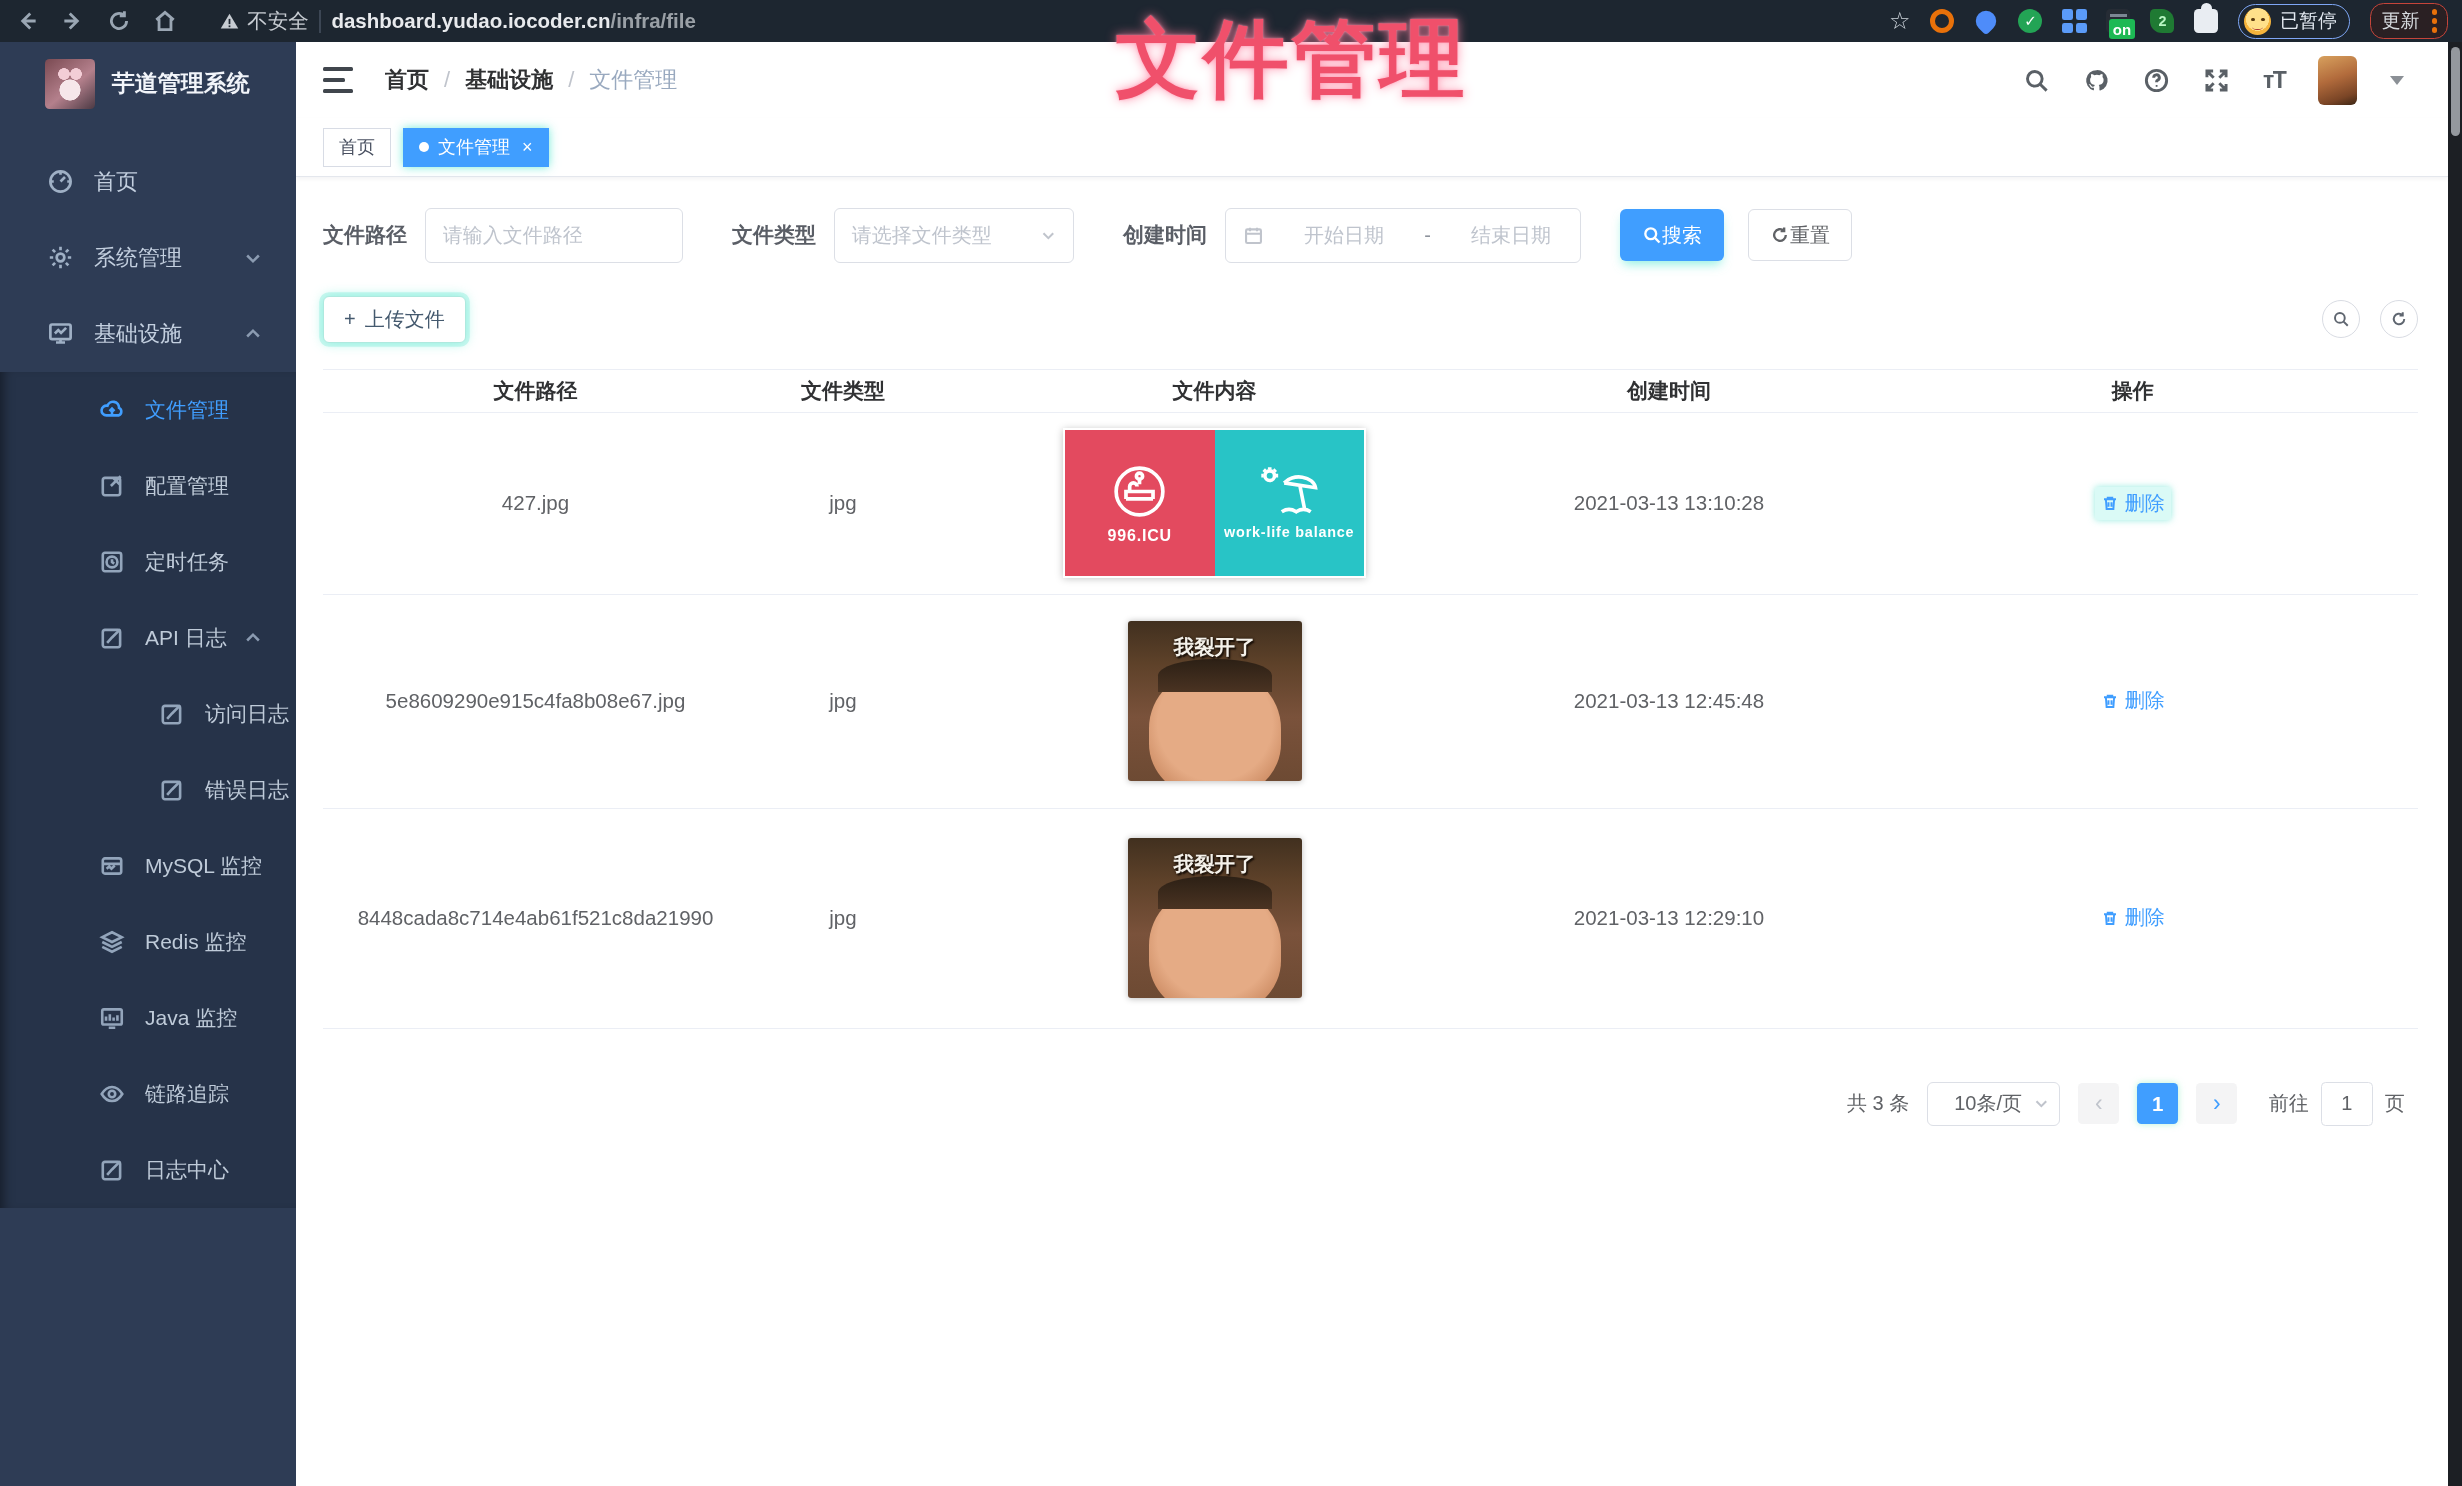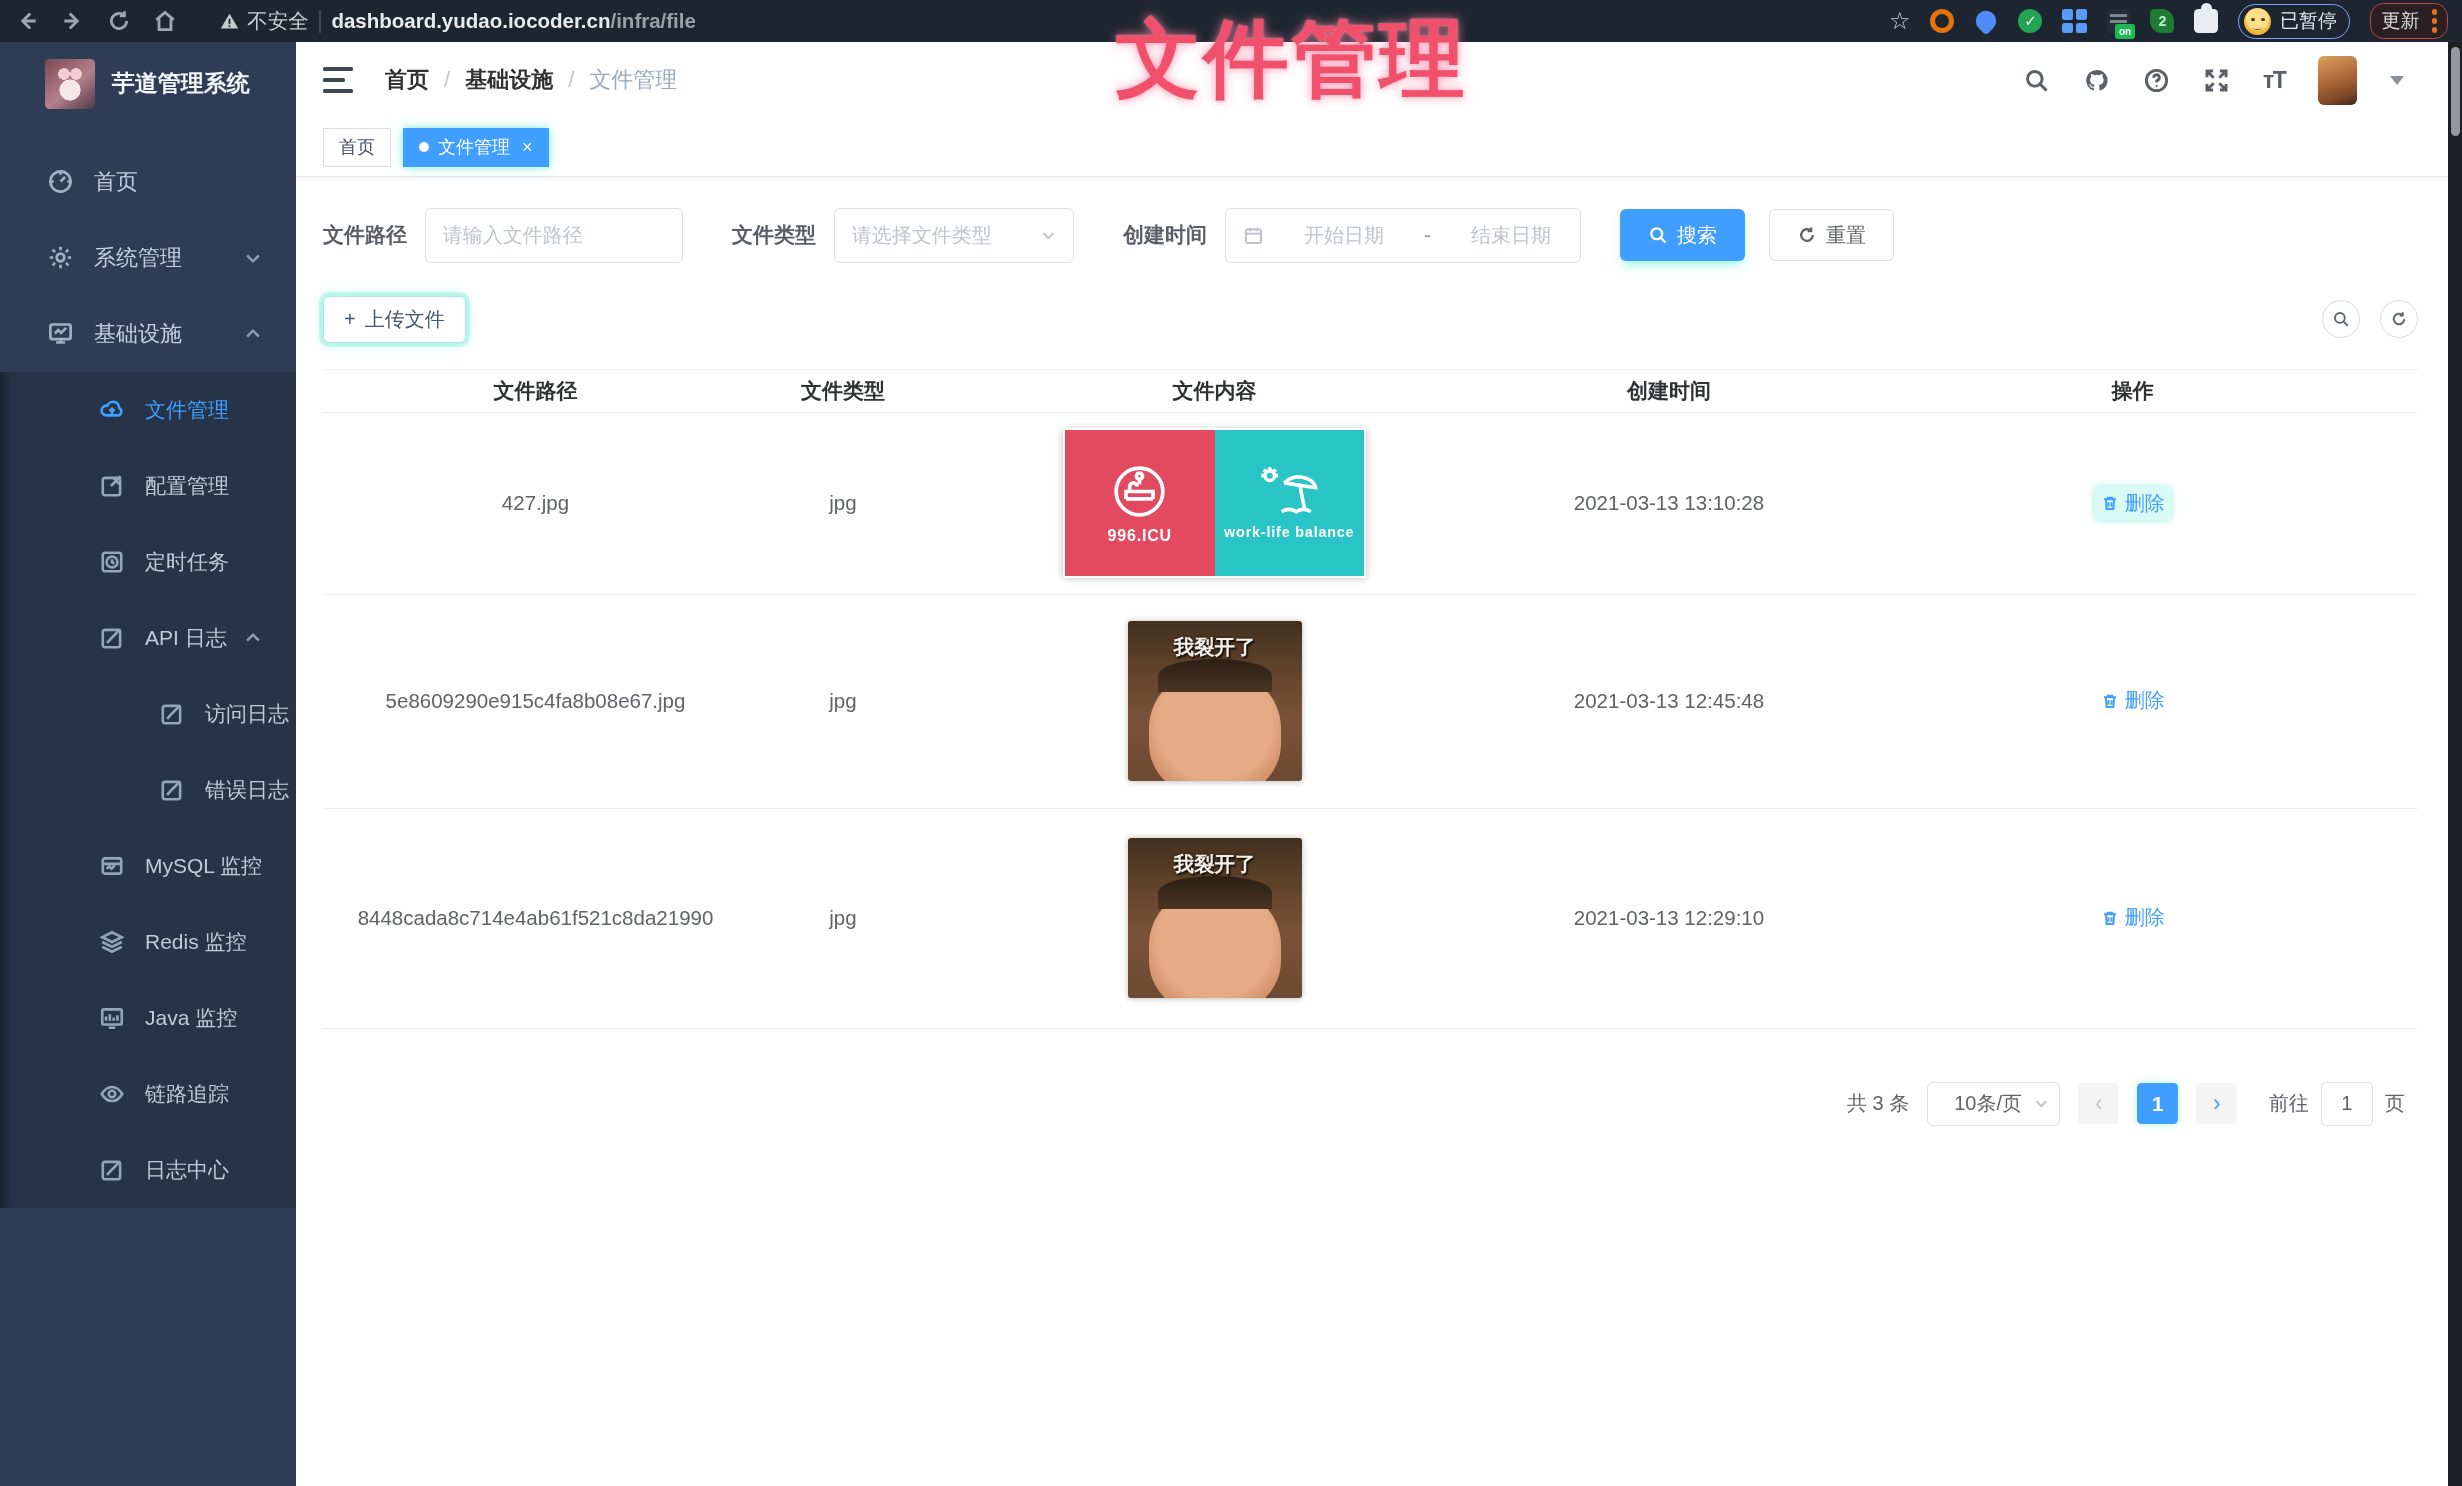--- a/index.html
+++ b/index.html
@@ -20,21 +20,21 @@
   .url-path { color:#9aa0a6; font-weight:bold; }
   .chrome-right { margin-left:auto; display:flex; align-items:center; gap:20px; }
   .ext { width:24px; height:24px; border-radius:6px; position:relative; flex:none; }
   .ext-ring { border:5.3px solid #e8710a; border-radius:50%; background:transparent; }
   .ext-drop { background:#4e8cf9; border-radius:50% 50% 50% 4.5px; transform:rotate(-45deg) scale(.85); }
   .ext-green { background:#23a455; border-radius:50%; color:#fff; display:flex; align-items:center; justify-content:center; font-size:15px; font-weight:bold; }
   .ext-grid { display:grid; grid-template-columns:10.6px 10.6px; grid-gap:3px; }
   .ext-grid i { width:10.6px; height:10.6px; background:#5b9bf8; border-radius:2.3px; }
   .ext-on { background:#262c35; border-radius:4.5px; }
   .ext-on::before { content:""; position:absolute; left:3.8px; top:5.3px; width:16.7px; height:3px; background:#7c8794; box-shadow:0 6px 0 #7c8794; }
-  .ext-on .on-badge { position:absolute; right:-4.5px; bottom:-6px; background:#1db954; color:#fff; font-size:10px; line-height:1; padding:2.3px 3.8px; border-radius:3px; font-weight:bold; }
+  .ext-on .on-badge { position:absolute; right:-4.5px; bottom:-6px; background:#1db954; color:#fff; font-size:15px; line-height:1; padding:2.3px 3.8px; border-radius:3px; font-weight:bold; }
   .ext-leaf { background:#1f7a33; border-radius:4.5px 12px 4.5px 12px; display:flex; align-items:center; justify-content:center; color:#b9f6c3; font-size:14.4px; font-weight:bold; }
   .ext-puzzle { background:#e9edf2; border-radius:4.5px; }
   .ext-puzzle::before { content:""; position:absolute; top:-6px; left:6.8px; width:10.6px; height:10.6px; border-radius:50%; background:#e9edf2; }
   .star { font-size:24px; color:#cfd6dd; line-height:1; }
   .pill-paused { display:flex; gap:9px; border:1.9px solid #7ea6f5; border-radius:21px; padding:3px 12px 3px 4.5px; color:#e2e8f0; font-size:19px; }
   .mini-avatar { width:27px; height:27px; border-radius:50%; background:radial-gradient(circle at 50% 42%, #ffe08a 0 55%, #f5b43c 56% 100%); position:relative; }
   .mini-avatar::before { content:""; position:absolute; left:6.8px; top:10px; width:3.8px; height:3.8px; border-radius:50%; background:#5b3a10; box-shadow:10px 0 0 #5b3a10; }
   .mini-avatar::after { content:""; position:absolute; left:8.3px; top:16.7px; width:10.6px; height:5.3px; border-bottom:1.9px solid #a33; border-radius:50%; }
   .pill-update { display:flex; align-items:center; gap:12px; border:1.9px solid #c5443a; background:#2a2023; border-radius:13.6px; padding:3.8px 10.6px; color:#d4d8dd; font-size:19px; }
   .dots { display:flex; flex-direction:column; gap:3.8px; }
@@ -98,21 +98,21 @@
   .f-input input { border:none; outline:none; font-size:20px; color:#606266; width:100%; background:transparent; font-family:inherit; }
   .f-input input::placeholder { color:#bfc4cd; }
   .w-path { width:258px; margin-right:49px; }
   .w-type { width:240px; margin-right:49px; justify-content:space-between; }
   .sel-ph { font-size:20px; color:#bfc4cd; }
   .sel-chev { width:16.7px; height:16.7px; stroke:#c0c4cc; stroke-width:3; fill:none; }
   .w-date { width:356px; margin-right:39px; gap:28px; }
   .cal-ic { width:21px; height:21px; stroke:#c0c4cc; stroke-width:2.4; fill:none; flex:none; }
   .d-ph { font-size:20px; color:#bfc4cd; flex:1; text-align:center; }
   .d-sep { font-size:20px; color:#8d939c; }
-  .btn { height:52px; border-radius:6px; display:flex; align-items:center; gap:9px; padding:0 27px; font-size:20px; cursor:pointer; border:0.8px solid transparent; white-space:nowrap; }
+  .btn { height:52px; border-radius:6px; display:flex; align-items:center; padding:0 21px; font-size:20px; cursor:pointer; border:0.8px solid transparent; white-space:nowrap; }
   .btn-search { background:#409eff; color:#fff; box-shadow:0 6px 10.6px -3px rgba(94,234,212,.7); }
   .btn-reset { background:#fff; color:#606266; border-color:#dcdfe6; margin-left:24px; }
   .bic { width:20px; height:20px; stroke:currentColor; stroke-width:2.8; fill:none; }
 
   
   .toolbar { margin-top:33px; display:flex; align-items:center; }
   .btn-upload { height:47px; background:#fff; color:#44596e; border:0.8px solid #aee9df; border-radius:6px;
     box-shadow:0 0 0 3.8px rgba(121,236,216,.35), 0 0 12px rgba(94,234,212,.65); padding:0 20px; font-size:20px; display:flex; align-items:center; gap:9px; cursor:pointer; }
   .tool-right { margin-left:auto; display:flex; gap:20px; }
   .circle-btn { width:38px; height:38px; border-radius:50%; border:0.8px solid #d9dce3; background:#fff; display:flex; align-items:center; justify-content:center; cursor:pointer; }

